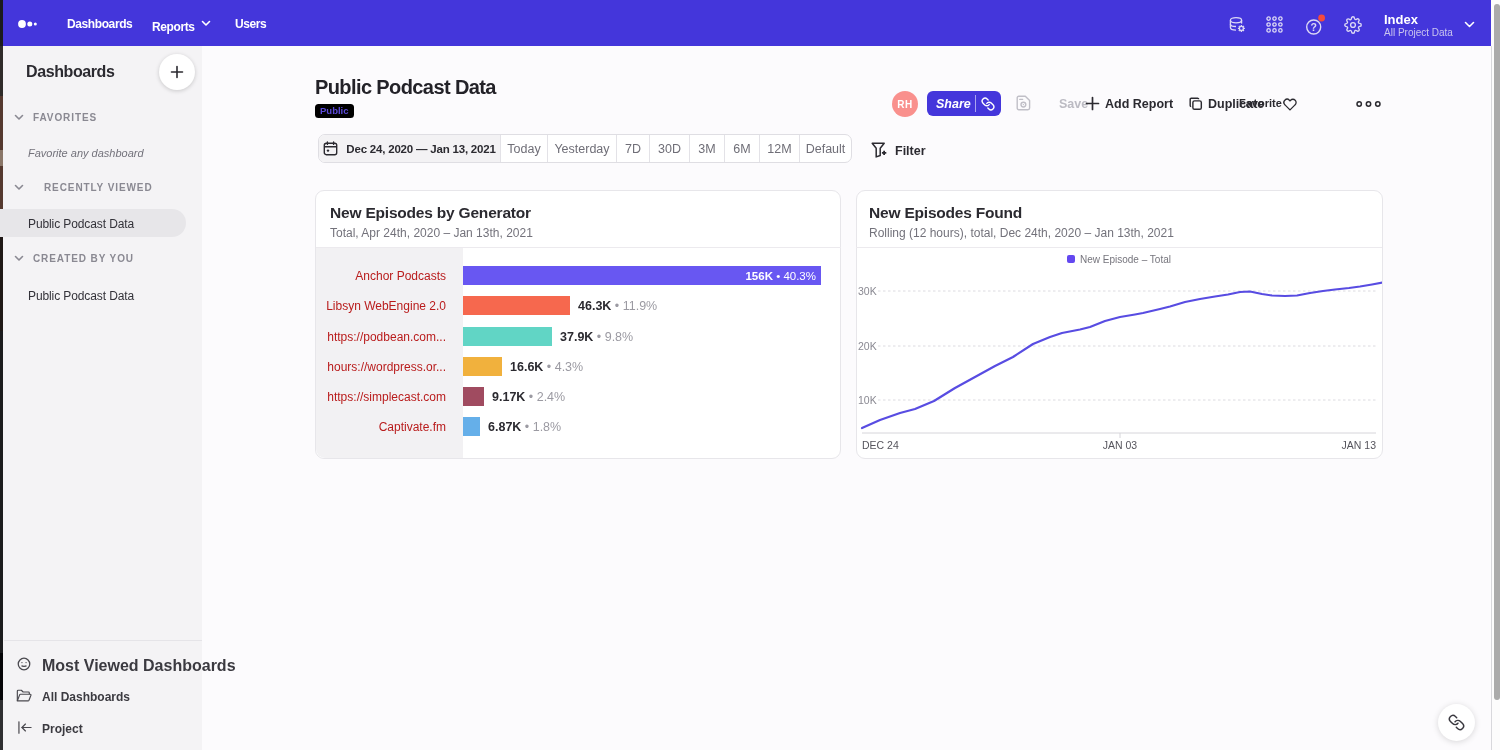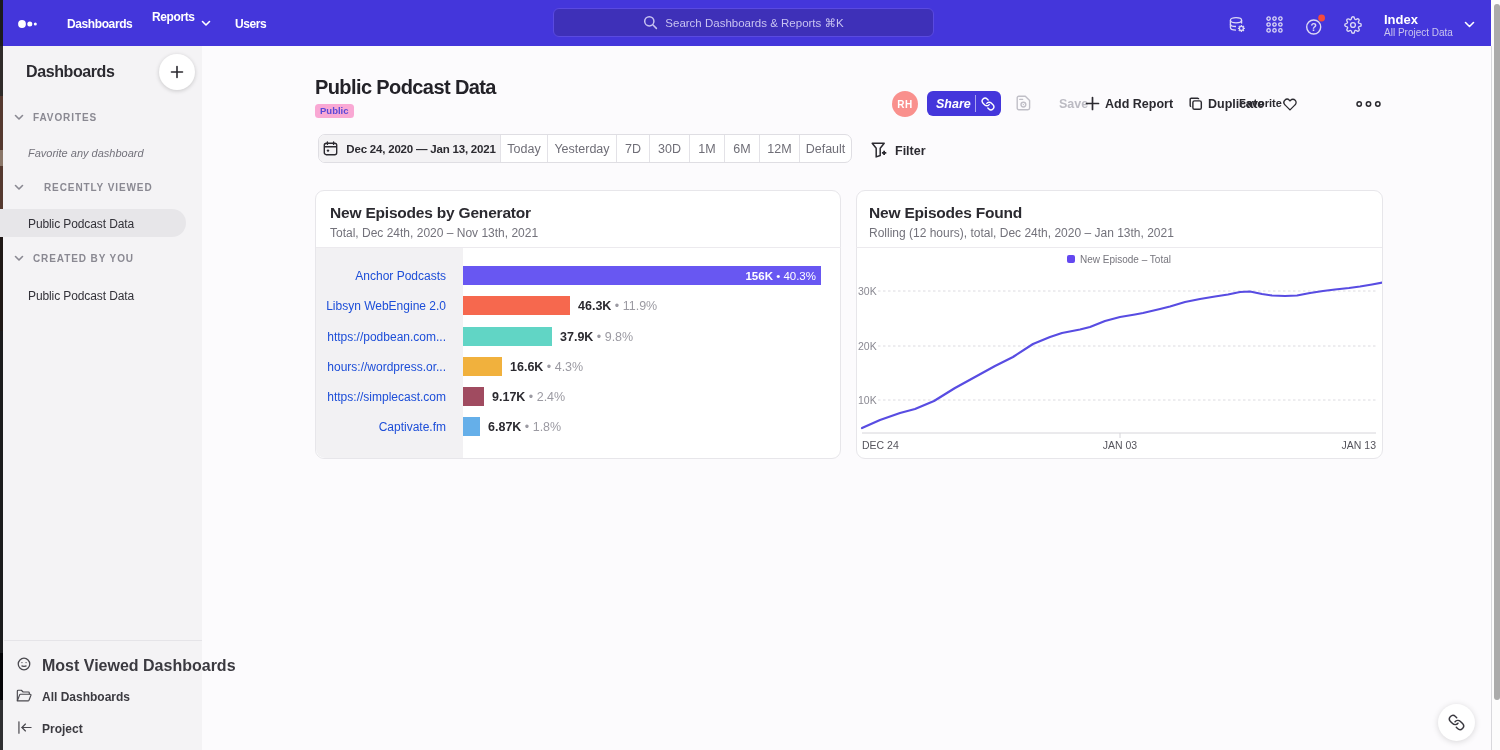--- a/index.html
+++ b/index.html
@@ -26,21 +26,21 @@
 
 
 #main { left:202px; top:46px; width:1289px; height:704px; background:#fcfbfd; }
 
 
 .card { position:absolute; background:#fff; border:1px solid #e7e6ea; border-radius:9px; }
 .cardtitle { font-size:15.5px; font-weight:700; color:#2b2a30; letter-spacing:-0.2px; }
 .cardsub { font-size:12px; color:#73727b; }
 
 .seg { color:#6f6e77; font-size:12.5px; border-left:1px solid #e3e2e7; height:100%; display:flex; align-items:center; justify-content:center; }
-.barlabel { font-size:12px; color:#1d4ed8; }
+.barlabel { font-size:12px; color:#b91c1c; }
 .barval { font-size:12.5px; font-weight:700; color:#2b2a30; }
 .pct { font-weight:400; color:#9b9aa2; }
 </style>
 </head>
 <body>
 <div id="root">
   <div class="abs" id="leftstrip"></div>
   <div class="abs" style="left:0;top:46px;width:4px;height:50px;background:#2f2b29;"></div>
   <div class="abs" style="left:0;top:96px;width:4px;height:140px;background:#55392f;"></div>
   <div class="abs" style="left:0;top:150px;width:4px;height:16px;background:#8a7668;"></div>
@@ -53,32 +53,25 @@
   <div class="abs" id="rightstrip"></div>
   <div class="abs" id="rightline"></div>
   <div class="abs" id="scrollthumb"></div>
 
   <svg class="abs" style="left:16px;top:18px;" width="26" height="12" viewBox="0 0 26 12">
     <circle cx="6" cy="6" r="3.9" fill="#fff"></circle>
     <circle cx="13.8" cy="6" r="2.5" fill="#fff"></circle>
     <circle cx="19.3" cy="6" r="1.5" fill="#fff"></circle>
   </svg>
   <div class="abs navlink" style="left:67px;top:17px;">Dashboards</div>
-  <div class="abs navlink" style="left:152px;top:10px;">Reports</div>
+  <div class="abs navlink" style="left:152px;top:20px;">Reports</div>
   <svg class="abs" style="left:201px;top:20px;" width="10" height="7" viewBox="0 0 10 7">
       <path d="M1.5 1.5 L5 5 L8.5 1.5" fill="none" stroke="#fff" stroke-width="1.6" stroke-linecap="round" stroke-linejoin="round"></path>
     </svg>
   <div class="abs navlink" style="left:235px;top:17px;">Users</div>
-  <div class="abs" id="search">
-    <svg width="15" height="15" viewBox="0 0 15 15">
-        <circle cx="6.3" cy="6.3" r="4.6" fill="none" stroke="#c8c3f1" stroke-width="1.5"></circle>
-        <path d="M9.8 9.8 L13.4 13.4" stroke="#c8c3f1" stroke-width="1.5" stroke-linecap="round"></path>
-      </svg>
-    <span>Search Dashboards &amp; Reports ⌘K</span>
-  </div>
 
   <svg class="abs" style="left:1228px;top:16px;" width="19" height="19" viewBox="0 0 19 19" fill="none" stroke="#dcd8f5" stroke-width="1.3">
     <ellipse cx="8" cy="4.2" rx="5.6" ry="2.6"></ellipse>
     <path d="M2.4 4.2 V11.6 C2.4 13 4.9 14.2 8 14.2" fill="none"></path>
     <path d="M13.6 4.2 V7.6" fill="none"></path>
     <path d="M2.4 7.9 C2.4 9.3 4.9 10.5 8 10.5" fill="none"></path>
     <circle cx="13.4" cy="12.4" r="2"></circle>
     <path d="M13.4 8.9 V10 M13.4 14.8 V15.9 M9.9 12.4 H11 M15.8 12.4 H16.9 M10.9 9.9 L11.7 10.7 M15.1 14.1 L15.9 14.9 M15.9 9.9 L15.1 10.7 M11.7 14.1 L10.9 14.9" stroke-width="1.4"></path>
   </svg>
   <svg class="abs" style="left:1266px;top:16px;" width="17" height="17" viewBox="0 0 17 17" fill="none" stroke="#dcd8f5" stroke-width="1.3">
@@ -146,21 +139,21 @@
   </svg>
   <div class="abs" style="left:42px;top:690px;font-size:12px;font-weight:700;color:#3b3a40;">All Dashboards</div>
   <svg class="abs" style="left:16.5px;top:721px;" width="16" height="13" viewBox="0 0 17 15" fill="none" stroke="#4a494f" stroke-width="1.4">
     <path d="M1.5 1 V14" stroke-linecap="round"></path>
     <path d="M15.5 7.5 H5" stroke-linecap="round"></path>
     <path d="M9 3.5 L5 7.5 L9 11.5" stroke-linecap="round" stroke-linejoin="round"></path>
   </svg>
   <div class="abs" style="left:42px;top:722px;font-size:12px;font-weight:700;color:#3b3a40;">Project</div>
 
   <div class="abs" style="left:315px;top:76px;font-size:20px;font-weight:700;color:#232228;letter-spacing:-0.6px;">Public Podcast Data</div>
-  <div class="abs" style="left:315px;top:103.5px;height:14px;background:#f9a8d4;border-radius:3.5px;color:#5b49d8;font-size:9.5px;font-weight:700;line-height:14px;padding:0 5px;">Public</div>
+  <div class="abs" style="left:315px;top:103.5px;height:14px;background:#000000;border-radius:3.5px;color:#5b49d8;font-size:9.5px;font-weight:700;line-height:14px;padding:0 5px;">Public</div>
 
   <div class="abs" style="left:892px;top:91px;width:26px;height:26px;border-radius:50%;background:#f9908d;color:#fff;font-size:10px;font-weight:700;display:flex;align-items:center;justify-content:center;letter-spacing:.5px;">RH</div>
   <div class="abs" style="left:927px;top:91px;width:74px;height:25px;background:#4436db;border-radius:6px;"></div>
   <div class="abs" style="left:936px;top:97px;color:#fff;font-size:12.5px;font-weight:700;font-style:italic;">Share</div>
   <div class="abs" style="left:975px;top:95px;width:1px;height:17px;background:#fff;opacity:.55;"></div>
   <svg class="abs" style="left:981px;top:97px;transform:scaleX(-1);" width="14" height="14" viewBox="0 0 24 24" fill="none" stroke="#fff" stroke-width="2.4" stroke-linecap="round">
     <path d="M10 13a5 5 0 0 0 7.54.54l3-3a5 5 0 0 0-7.07-7.07l-1.72 1.71"></path>
     <path d="M14 11a5 5 0 0 0-7.54-.54l-3 3a5 5 0 0 0 7.07 7.07l1.71-1.71"></path>
   </svg>
   <svg class="abs" style="left:1016px;top:95px;" width="15" height="16" viewBox="0 0 15 16" fill="none" stroke="#c0bfc7" stroke-width="1.4">
@@ -196,34 +189,34 @@
         <path d="M1.3 5.8 H13.7"></path>
         <path d="M4.4 1 V3.4 M10.6 1 V3.4" stroke-linecap="round"></path>
         <circle cx="5" cy="9.6" r="1.2" fill="#2b2a30" stroke="none"></circle>
       </svg>
       <span style="font-size:11.5px;font-weight:700;color:#2b2a30;white-space:nowrap;letter-spacing:-0.2px;">Dec 24, 2020 — Jan 13, 2021</span>
     </div>
     <div class="seg" style="width:47px;">Today</div>
     <div class="seg" style="width:69px;">Yesterday</div>
     <div class="seg" style="width:33px;">7D</div>
     <div class="seg" style="width:40px;">30D</div>
-    <div class="seg" style="width:35px;">1M</div>
+    <div class="seg" style="width:35px;">3M</div>
     <div class="seg" style="width:35px;">6M</div>
     <div class="seg" style="width:40px;">12M</div>
     <div class="seg" style="flex:1;">Default</div>
   </div>
   <svg class="abs" style="left:871px;top:142px;" width="17" height="16" viewBox="0 0 17 16" fill="none" stroke="#2b2a30" stroke-width="1.5">
     <path d="M1.2 1.3 H13.2 L9.2 6.3 V13.5 L5.2 14.9 V6.3 Z" stroke-linejoin="round"></path>
     <path d="M10.9 10.9 H15.3 M13.1 8.7 V13.1" stroke-width="1.8"></path>
   </svg>
   <div class="abs" style="left:895px;top:144px;font-size:12.5px;font-weight:700;color:#2b2a30;">Filter</div>
 
   <div class="card" style="left:315px;top:190px;width:526px;height:269px;"></div>
   <div class="abs cardtitle" style="left:330px;top:204px;">New Episodes by Generator</div>
-  <div class="abs cardsub" style="left:330px;top:226px;">Total, Dec 24th, 2020 – Nov 13th, 2021</div>
+  <div class="abs cardsub" style="left:330px;top:226px;">Total, Apr 24th, 2020 – Jan 13th, 2021</div>
   <div class="abs" style="left:316px;top:248px;width:146.5px;height:210px;background:#f2f1f3;border-radius:0 0 0 9px;"></div>
   <div class="abs" style="left:316px;top:247px;width:525px;height:1px;background:#eceaee;"></div>
 
   <div class="abs" style="left:463px;top:266px;width:358px;height:19px;background:#6857f2;"></div>
   <div class="abs" style="left:463px;top:296px;width:107px;height:19px;background:#f6684e;"></div>
   <div class="abs" style="left:463px;top:326.5px;width:89px;height:19px;background:#61d5c5;"></div>
   <div class="abs" style="left:463px;top:356.5px;width:39px;height:19px;background:#f1b13d;"></div>
   <div class="abs" style="left:463px;top:387px;width:21px;height:19px;background:#a04b60;"></div>
   <div class="abs" style="left:463px;top:417px;width:17px;height:19px;background:#65afe9;"></div>
 

